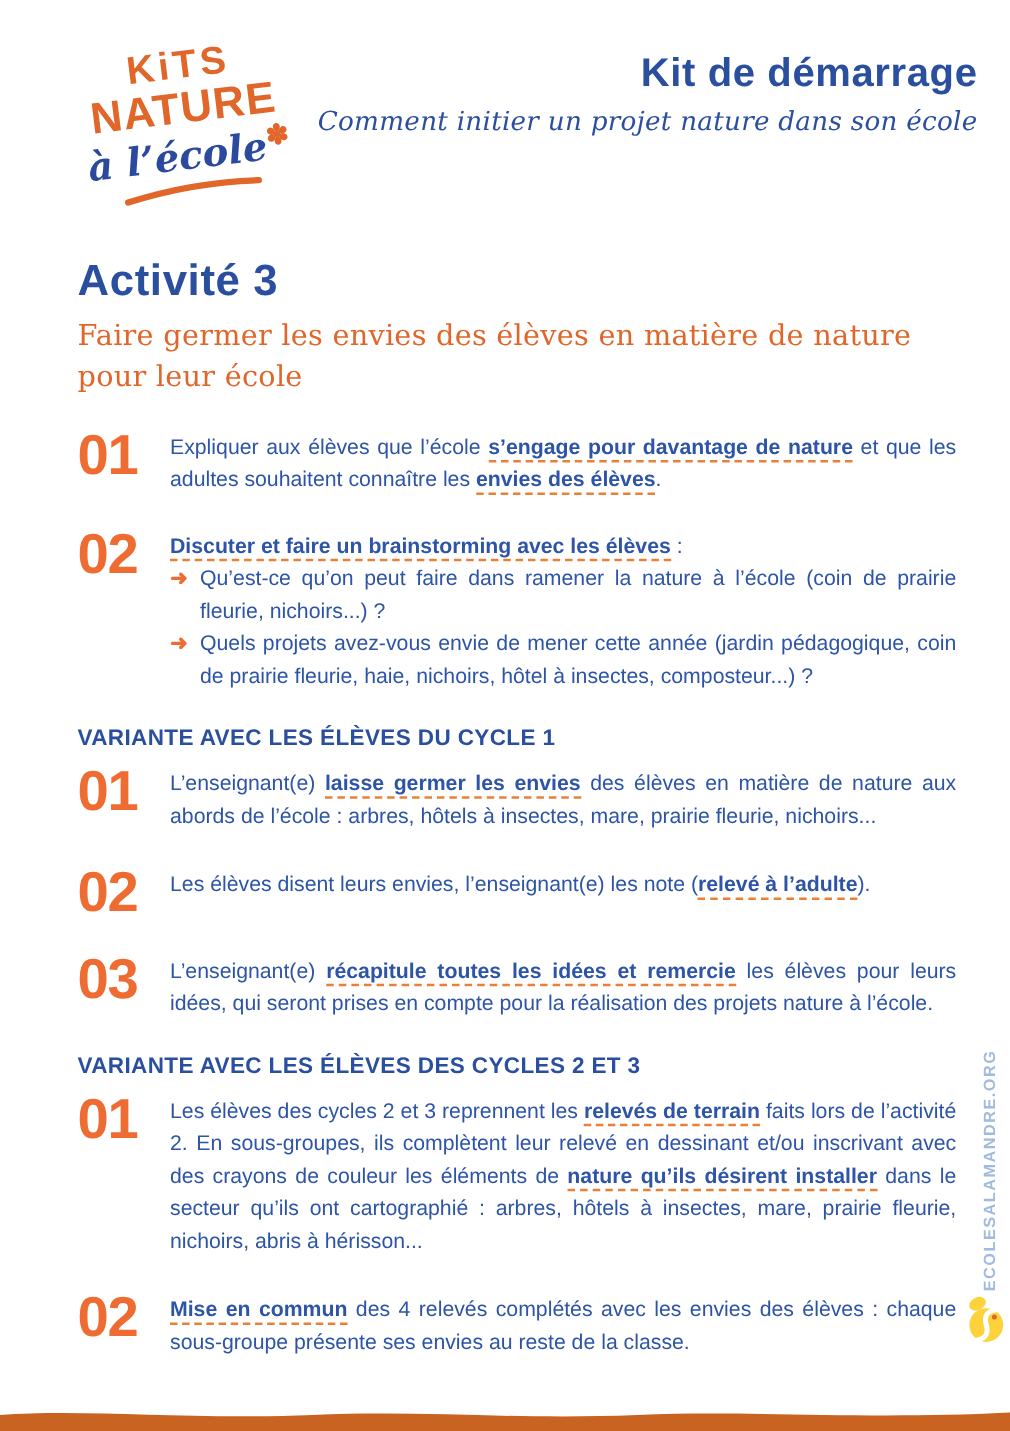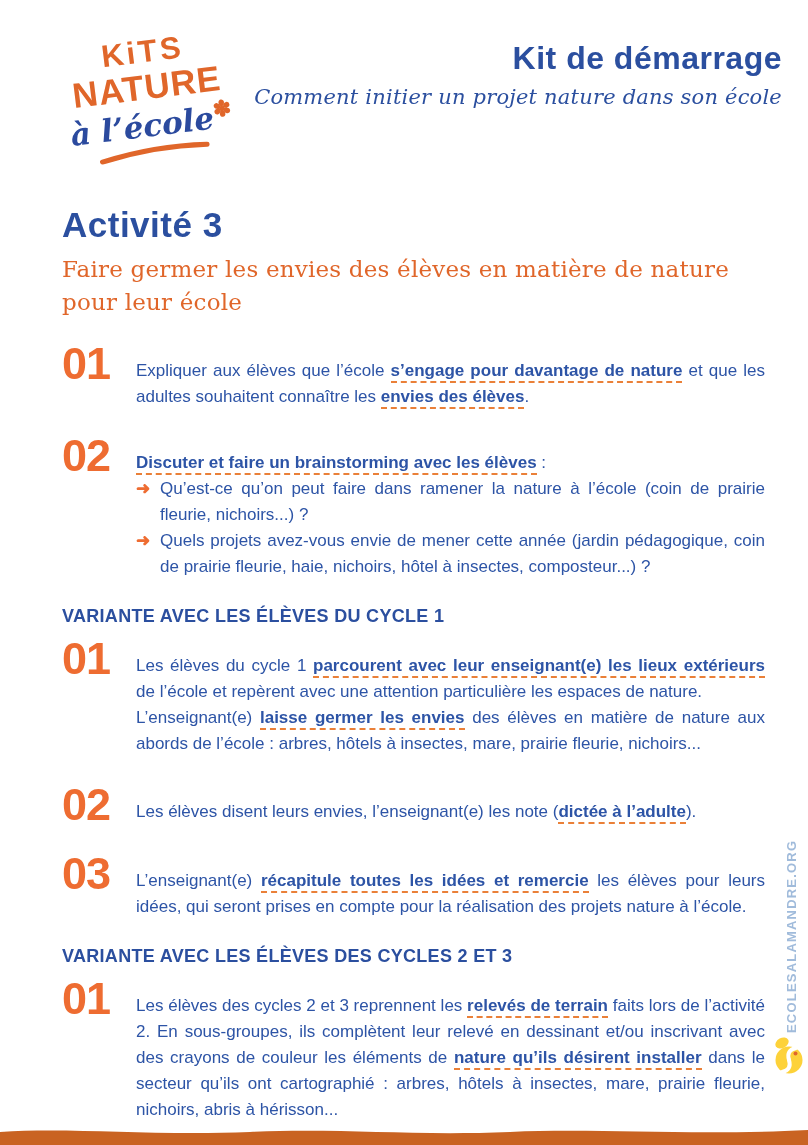--- a/index.html
+++ b/index.html
@@ -20,21 +20,21 @@
   .header-subtitle{color:#2b4f9f;font-family:"DejaVu Serif",serif;font-style:italic;font-size:21px;margin-top:8px;letter-spacing:0.2px;}
   
   .content{position:absolute;top:205px;left:62px;width:703px;}
   .activity-title{color:#2b4f9f;font-weight:bold;font-size:35px;letter-spacing:0.5px;}
   .activity-sub{color:#e0662a;font-family:"DejaVu Serif",serif;font-size:23px;line-height:1.42;margin-top:8px;letter-spacing:0.2px;}
   
   .steps{margin-top:26px;}
   .step{display:flex;align-items:flex-start;justify-content:space-between;}
   .step + .step{margin-top:26px;}
   .step-num{flex:none;width:74px;color:#ee6c31;font-weight:bold;font-size:45px;line-height:0.9;letter-spacing:-1px;}
-  .step-body{flex:1;color:#2d54a6;font-size:17px;line-height:1.53;text-align:justify;margin-top:14px;}
+  .step-body{flex:1;color:#2d54a6;font-size:17px;line-height:1.53;text-align:justify;margin-top:1px;}
   .seg-bu{font-weight:bold;border-bottom:2px dashed #ea8038;padding-bottom:1px;}
   .seg-i{font-style:italic;}
   .block-arrow{display:flex;}
   .arrow{flex:none;width:24px;color:#ee6c31;font-weight:bold;}
   .arrow-text{flex:1;text-align:justify;}
   
   .section{margin-top:26px;}
   .section-heading{color:#2b4f9f;font-weight:bold;font-size:18px;letter-spacing:0.3px;}
   .section .steps{margin-top:12px;}
   .section .step + .step{margin-top:28px;}
@@ -96,28 +96,27 @@
           </div>
         </div>
       </div>
 
     <div class="section">
       <div class="section-heading">VARIANTE AVEC LES ÉLÈVES DU CYCLE 1</div>
       <div class="steps">
           <div class="step">
             <span class="step-num">01</span>
             <div class="step-body">
-              <div class="block-p"><span>Les élèves du cycle 1 </span><span class="seg-bu">parcourent avec leur enseignant(e) les lieux extérieurs</span><span> de l’école et repèrent avec une attention particulière les espaces de nature.</span></div>
               <div class="block-p"><span>L’enseignant(e) </span><span class="seg-bu">laisse germer les envies</span><span> des élèves en matière de nature aux abords de l’école : arbres, hôtels à insectes, mare, prairie fleurie, nichoirs...</span></div>
             </div>
           </div>
           <div class="step">
             <span class="step-num">02</span>
             <div class="step-body">
-              <div class="block-p"><span>Les élèves disent leurs envies, l’enseignant(e) les note (</span><span class="seg-bu">dictée à l’adulte</span><span>).</span></div>
+              <div class="block-p"><span>Les élèves disent leurs envies, l’enseignant(e) les note (</span><span class="seg-bu">relevé à l’adulte</span><span>).</span></div>
             </div>
           </div>
           <div class="step">
             <span class="step-num">03</span>
             <div class="step-body">
               <div class="block-p"><span>L’enseignant(e) </span><span class="seg-bu">récapitule toutes les idées et remercie</span><span> les élèves pour leurs idées, qui seront prises en compte pour la réalisation des projets nature à l’école.</span></div>
             </div>
           </div>
         </div>
     </div>

